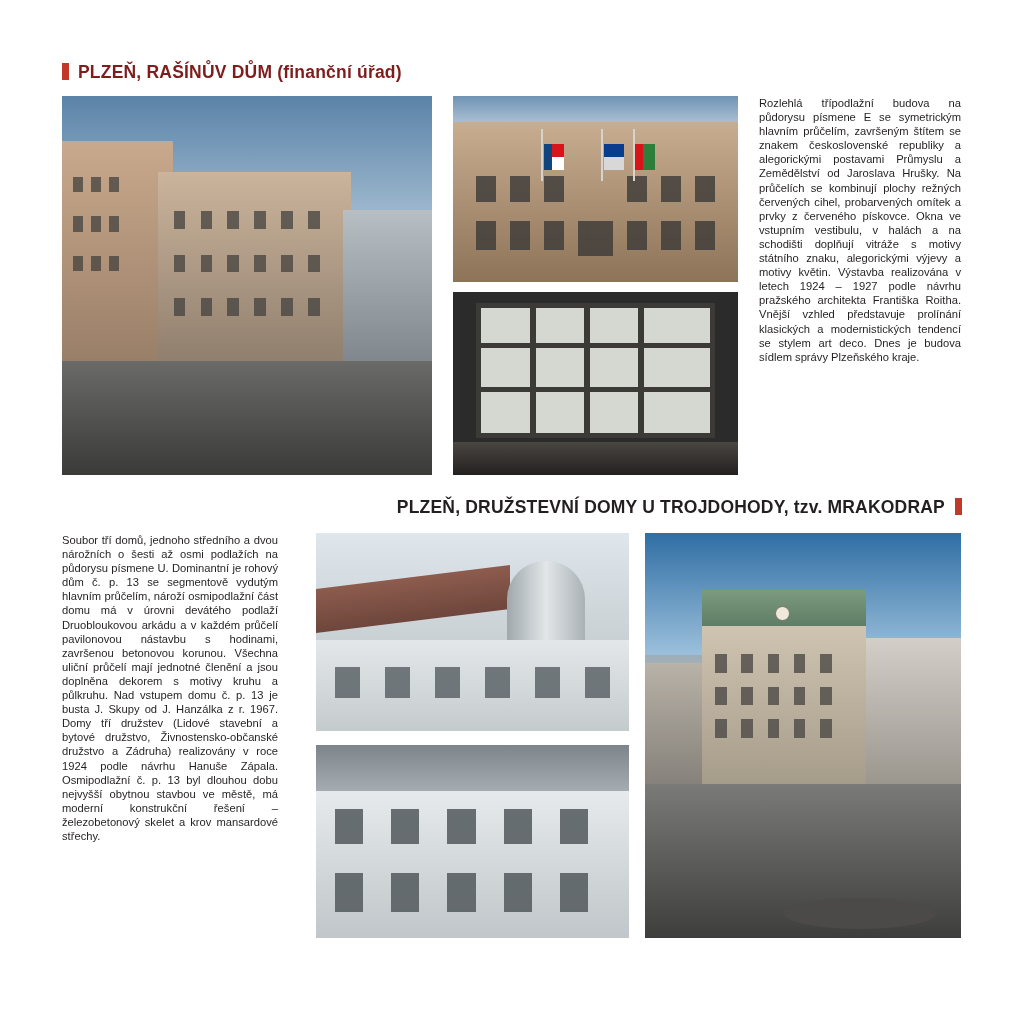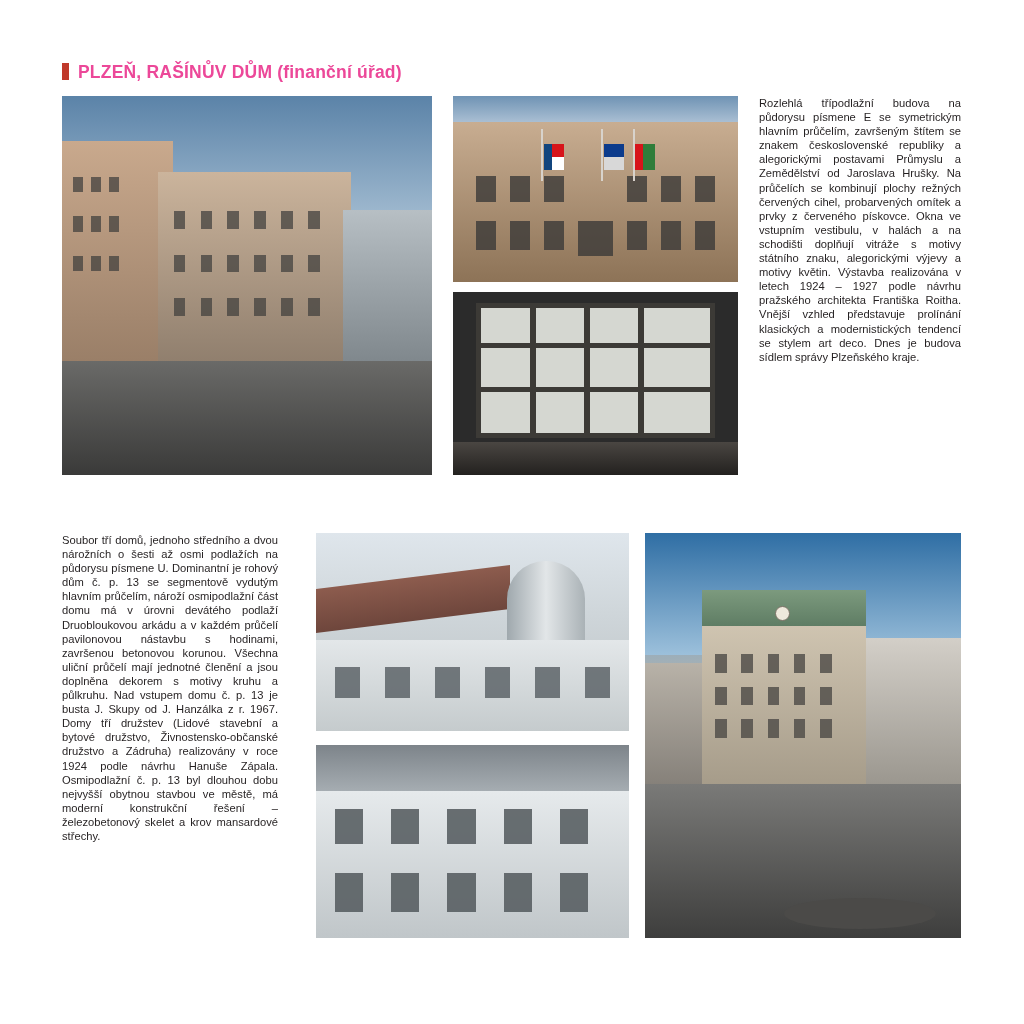--- a/index.html
+++ b/index.html
@@ -22,21 +22,21 @@
 
   
   .sec1-title {
     position: absolute;
     left: 62px;
     top: 62px;
     width: 700px;
     font-size: 17.5px;
     font-weight: bold;
     letter-spacing: 0.2px;
-    color: #ec4899;
+    color: #7f1d1d;
     white-space: nowrap;
   }
   .title-bar-left {
     display: inline-block;
     width: 7px;
     height: 17px;
     background: #c0392b;
     margin-right: 9px;
     vertical-align: -2px;
   }
@@ -345,20 +345,23 @@
     <div class="mullion-v" style="left:27%"></div>
     <div class="mullion-v" style="left:46%"></div>
     <div class="mullion-v" style="left:65%"></div>
     <div class="mullion-h" style="top:28%"></div>
     <div class="mullion-h" style="top:52%"></div>
     <div class="base"></div>
   </div>
 
   <div class="sec1-text">Rozlehlá třípodlažní budova na půdorysu písmene E se symetrickým hlavním průčelím, završeným štítem se znakem československé republiky a alegorickými postavami Průmyslu a Zemědělství od Jaroslava Hrušky. Na průčelích se kombinují plochy režných červených cihel, probarvených omítek a prvky z červeného pískovce. Okna ve vstupním vestibulu, v halách a na schodišti doplňují vitráže s motivy státního znaku, alegorickými výjevy a motivy květin. Výstavba realizována v letech 1924 – 1927 podle návrhu pražského architekta Františka Roitha. Vnější vzhled představuje prolínání klasických a modernistických tendencí se stylem art deco. Dnes je budova sídlem správy Plzeňského kraje.</div>
 
+  <div class="sec2-title">
+    <span class="title-normal">PLZEŇ, DRUŽSTEVNÍ DOMY U TROJDOHODY, tzv. MRAKODRAP</span><span class="title-bar-right"></span>
+  </div>
 
   <div class="sec2-text">Soubor tří domů, jednoho středního a dvou nárožních o šesti až osmi podlažích na půdorysu písmene U. Dominantní je rohový dům č. p. 13 se segmentově vydutým hlavním průčelím, nároží osmipodlažní část domu má v úrovni devátého podlaží Druobloukovou arkádu a v každém průčelí pavilonovou nástavbu s hodinami, završenou betonovou korunou. Všechna uliční průčelí mají jednotné členění a jsou doplněna dekorem s motivy kruhu a půlkruhu. Nad vstupem domu č. p. 13 je busta J. Skupy od J. Hanzálka z r. 1967. Domy tří družstev (Lidové stavební a bytové družstvo, Živnostensko-občanské družstvo a Zádruha) realizovány v roce 1924 podle návrhu Hanuše Zápala. Osmipodlažní č. p. 13 byl dlouhou dobu nejvyšší obytnou stavbou ve městě, má moderní konstrukční řešení – železobetonový skelet a krov mansardové střechy.</div>
 
   <div class="photo" id="photo-roof-turret">
     <div class="roofred"></div>
     <div class="turret"></div>
     <div class="wall">
       <div class="w" style="left:6%;top:30%;width:8%;height:34%"></div>
       <div class="w" style="left:22%;top:30%;width:8%;height:34%"></div>
       <div class="w" style="left:38%;top:30%;width:8%;height:34%"></div>

